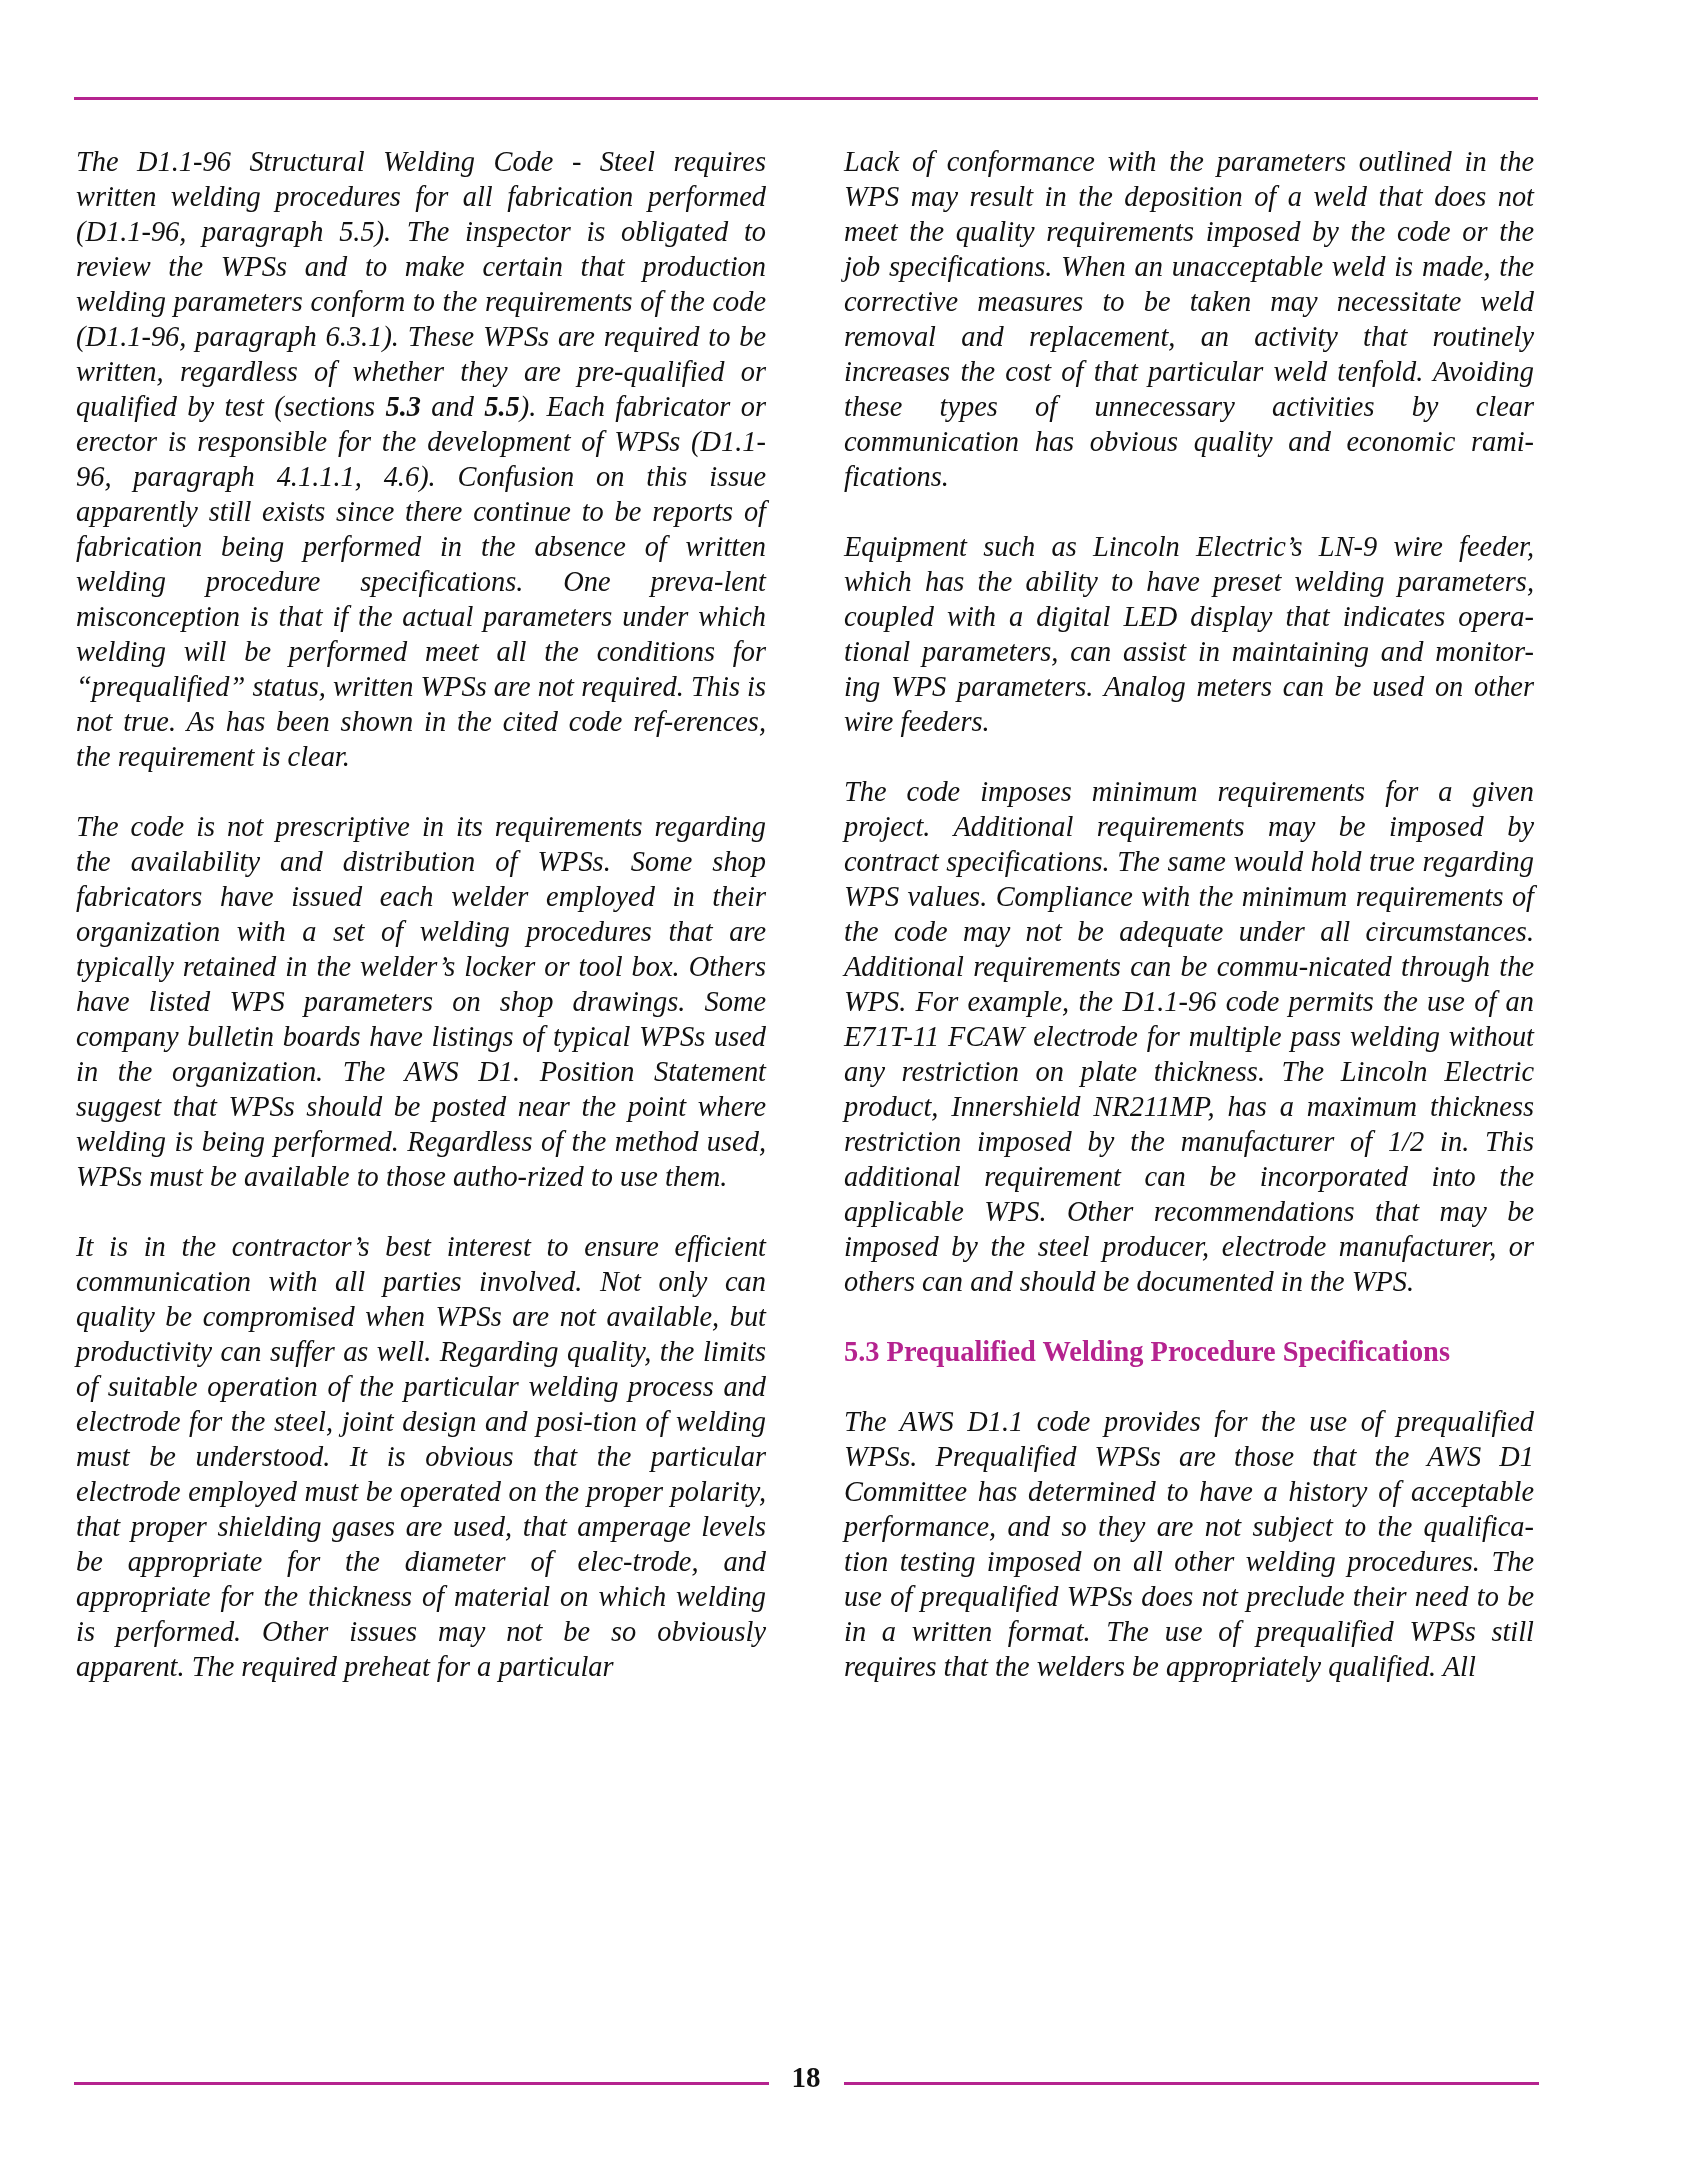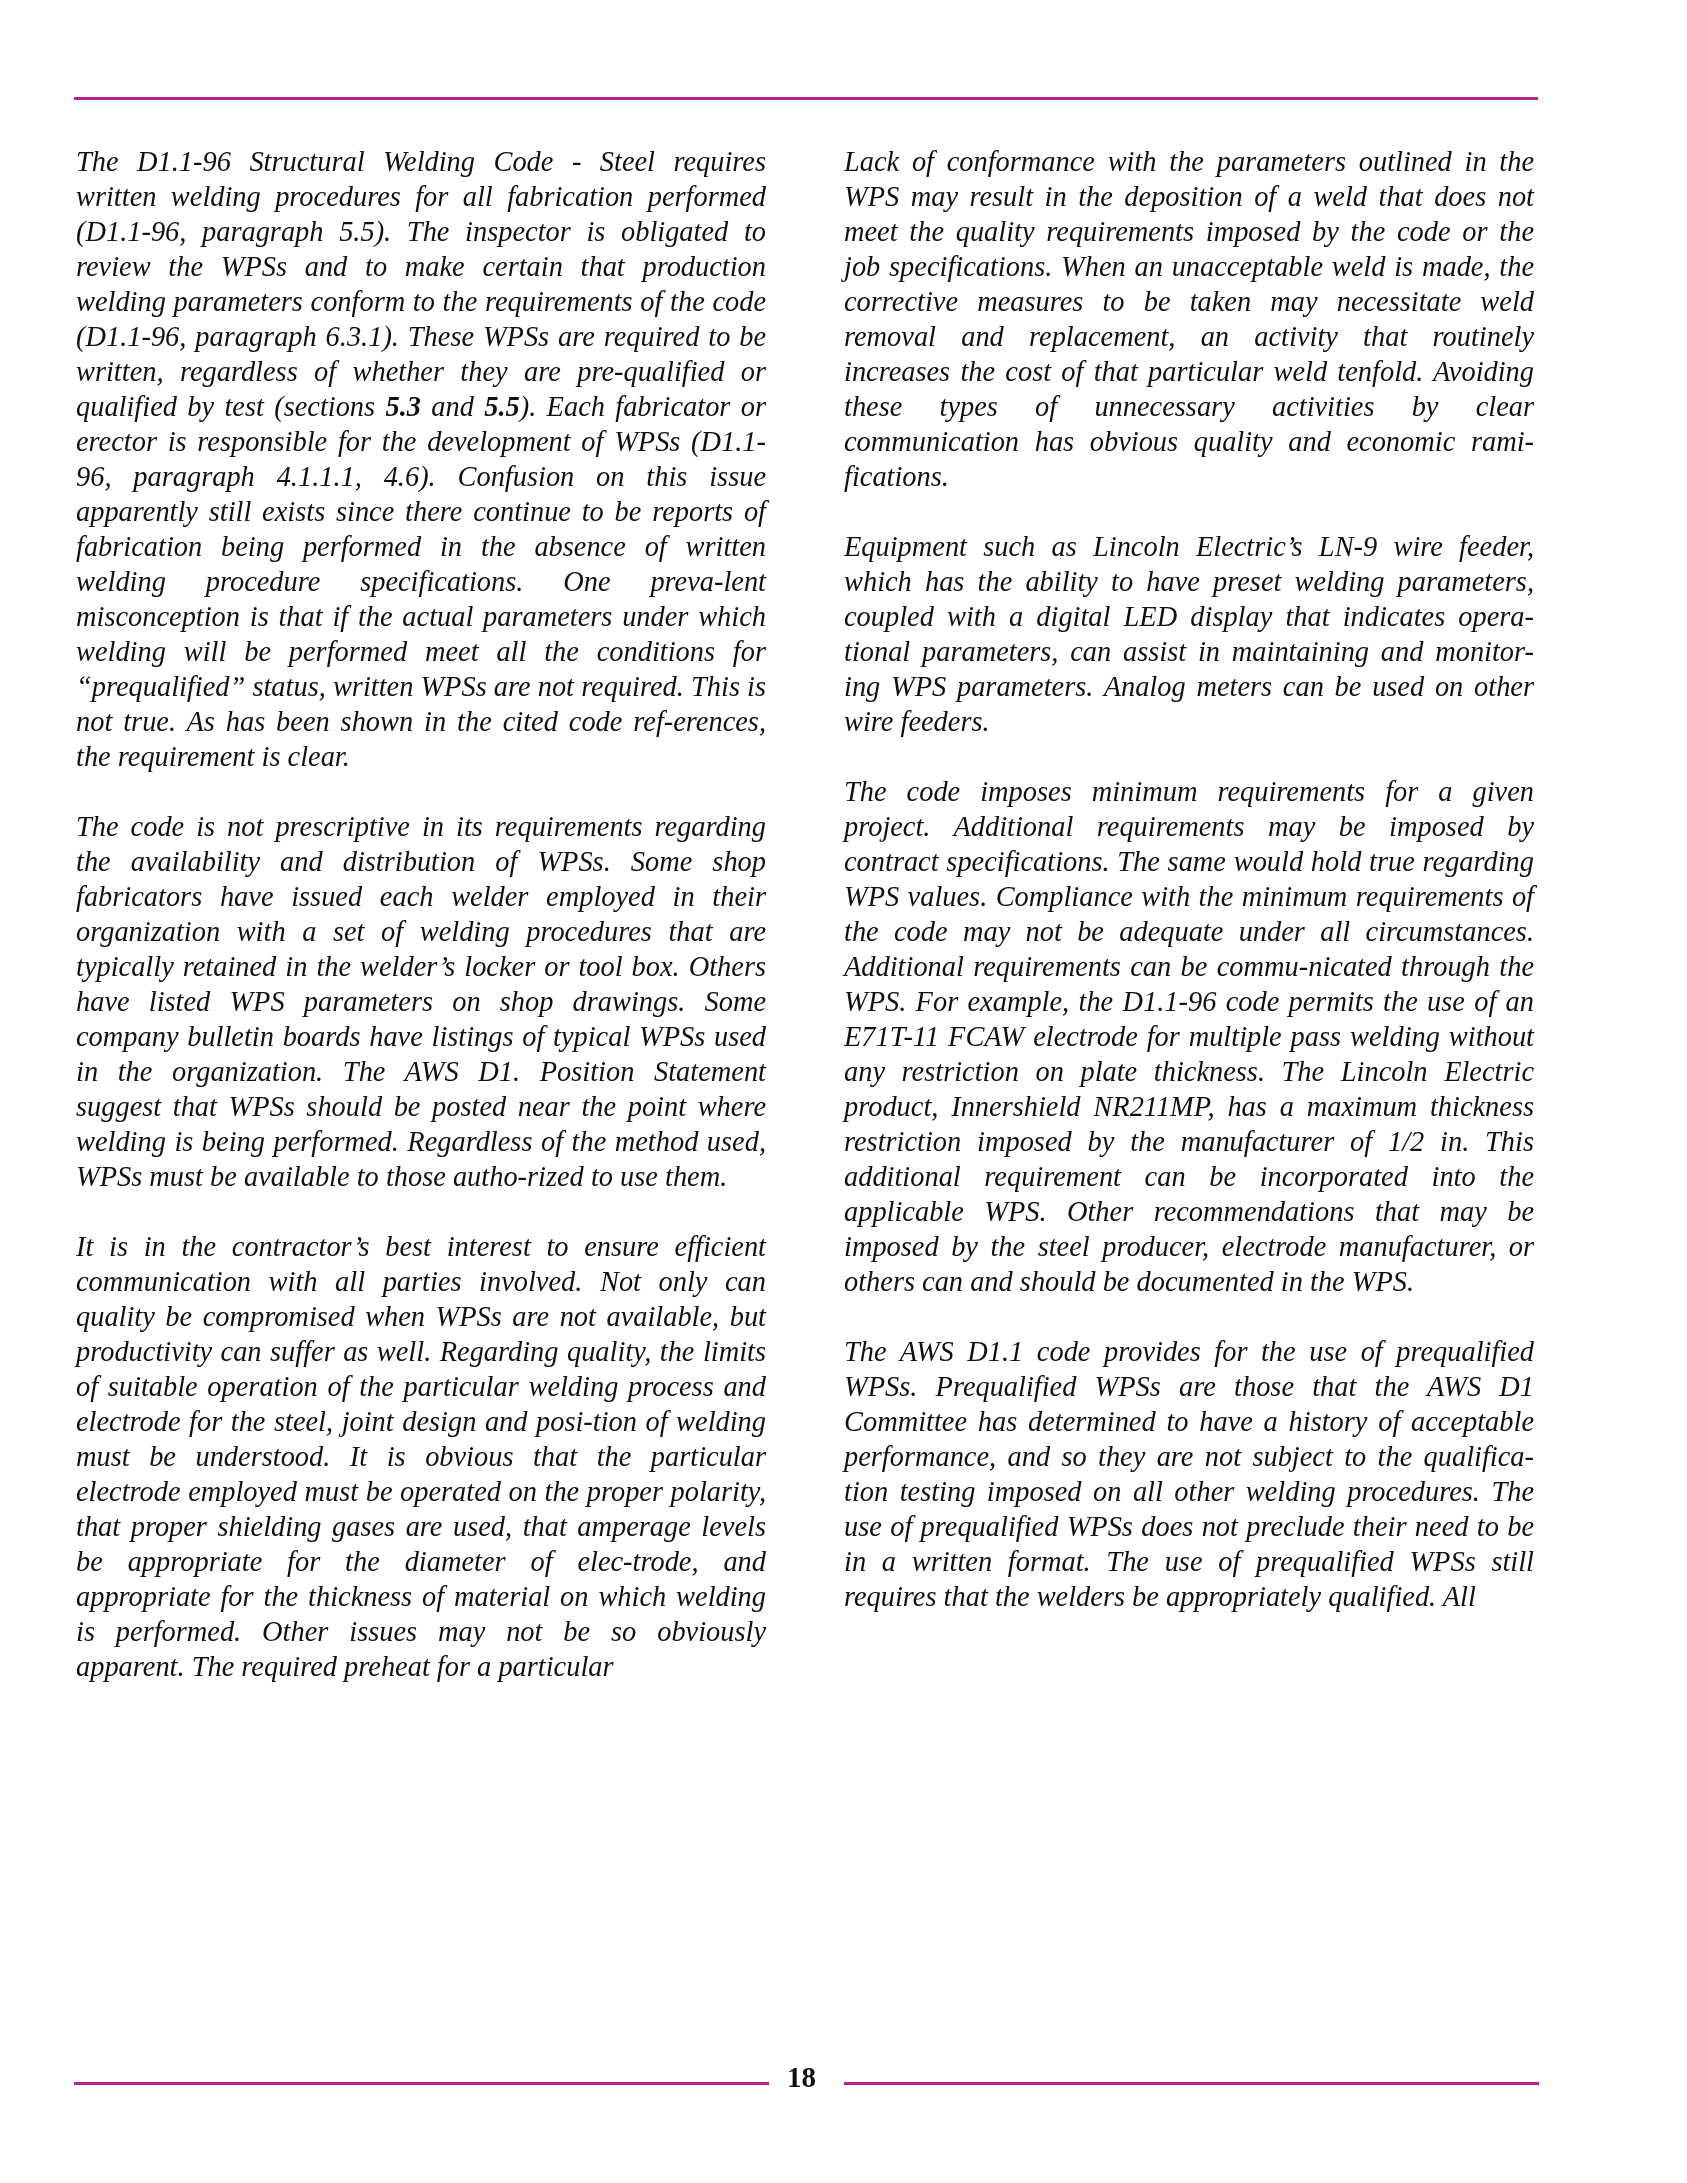--- a/index.html
+++ b/index.html
@@ -5,37 +5,38 @@
   html, body { margin: 0; padding: 0; background: #ffffff; }
   body { width: 1687px; height: 2183px; position: relative; overflow: hidden;
          font-family: "Liberation Serif", "DejaVu Serif", serif; color: #111111; }
   .rule { position: absolute; height: 3.3px; background: #B5238F; }
   .col { position: absolute; top: 144px; width: 690px; font-size: 28.4px; line-height: 35px; }
   .col.left { left: 76px; }
   .col.right { left: 844px; }
   .col p { margin: 0 0 35px 0; text-align: justify; text-align-last: left; hyphens: manual; font-style: italic; }
   .col h2 { margin: 0 0 35px 0; font-size: 28.4px; line-height: 35px; font-weight: bold; color: #B5238F; }
   .col b { font-weight: bold; }
-  .pagenum { position: absolute; left: 787px; top: 2061px; width: 38px; text-align: left;
+  .pagenum { position: absolute; left: 787px; top: 2061px; width: 38px; text-align: center;
              font-size: 29px; font-weight: bold; line-height: 33px; color: #111111; }
 </style>
 </head>
 <body>
 
 <div class="rule" style="left:74px; top:97px; width:1464px;"></div>
 
 <div class="col left">
   <p><span>The D1.1-96 Structural Welding Code - Steel requires written welding procedures for all fabrication performed (D1.1-96, paragraph 5.5).  The inspector is obligated to review the WPSs and to make certain that production welding parameters conform to the requirements of the code (D1.1-96, paragraph 6.3.1).  These WPSs are required to be written, regardless of whether they are pre-qualified or qualified by test (sections </span><b>5.3</b><span> and </span><b>5.5</b><span>).  Each fabricator or erector is responsible for the development of WPSs (D1.1-96, paragraph 4.1.1.1, 4.6).  Confusion on this issue apparently still exists since there continue to be reports of fabrication being performed in the absence of written welding procedure specifications.  One preva-lent misconception is that if the actual parameters under which welding will be performed meet all the conditions for “prequalified” status, written WPSs are not required.  This is not true.  As has been shown in the cited code ref-erences, the requirement is clear.</span></p>
   <p>The code is not prescriptive in its requirements regarding the availability and distribution of WPSs.  Some shop fabricators have issued each welder employed in their organization with a set of welding procedures that are typically retained in the welder’s locker or tool box.  Others have listed WPS parameters on shop drawings.  Some company bulletin boards have listings of typical WPSs used in the organization.  The AWS D1.  Position Statement suggest that WPSs should be posted near the point where welding is being performed.  Regardless of the method used, WPSs must be available to those autho-rized to use them.</p>
   <p>It is in the contractor’s best interest to ensure efficient communication with all parties involved.  Not only can quality be compromised when WPSs are not available, but productivity can suffer as well.  Regarding quality, the limits of suitable operation of the particular welding process and electrode for the steel, joint design and posi-tion of welding must be understood.  It is obvious that the particular electrode employed must be operated on the proper polarity, that proper shielding gases are used, that amperage levels be appropriate for the diameter of elec-trode, and appropriate for the thickness of material on which welding is performed.  Other issues may not be so obviously apparent.  The required preheat for a particular</p>
 </div>
 
 <div class="col right">
   <p>Lack of conformance with the parameters outlined in the WPS may result in the deposition of a weld that does not meet the quality requirements imposed by the code or the job specifications.  When an unacceptable weld is made, the corrective measures to be taken may necessitate weld removal and replacement, an activity that routinely increases the cost of that particular weld tenfold.  Avoiding these types of unnecessary activities by clear communication has obvious quality and economic rami-fications.</p>
   <p>Equipment such as Lincoln Electric’s LN-9 wire feeder, which has the ability to have preset welding parameters, coupled with a digital LED display that indicates opera-tional parameters, can assist in maintaining and monitor-ing WPS parameters.  Analog meters can be used on other wire feeders.</p>
   <p>The code imposes minimum requirements for a given project.  Additional requirements may be imposed by contract specifications.  The same would hold true regarding WPS values.  Compliance with the minimum requirements of the code may not be adequate under all circumstances.  Additional requirements can be commu-nicated through the WPS.  For example, the D1.1-96 code permits the use of an E71T-11 FCAW electrode for multiple pass welding without any restriction on plate thickness.  The Lincoln Electric product, Innershield NR211MP, has a maximum thickness restriction imposed by the manufacturer of 1/2 in.  This additional requirement can be incorporated into the applicable WPS.  Other recommendations that may be imposed by the steel producer, electrode manufacturer, or others can and should be documented in the WPS.</p>
+  <h2>5.3 Prequalified Welding Procedure Specifications</h2>
   <p>The AWS D1.1 code provides for the use of prequalified WPSs.  Prequalified WPSs are those that the AWS D1 Committee has determined to have a history of acceptable performance, and so they are not subject to the qualifica-tion testing imposed on all other welding procedures.  The use of prequalified WPSs does not preclude their need to be in a written format.  The use of prequalified WPSs still requires that the welders be appropriately qualified.  All</p>
 </div>
 
 <div class="rule" style="left:74px; top:2082px; width:695px;"></div>
 <div class="pagenum">18</div>
 <div class="rule" style="left:844px; top:2082px; width:695px;"></div>
 
 
 </body></html>

